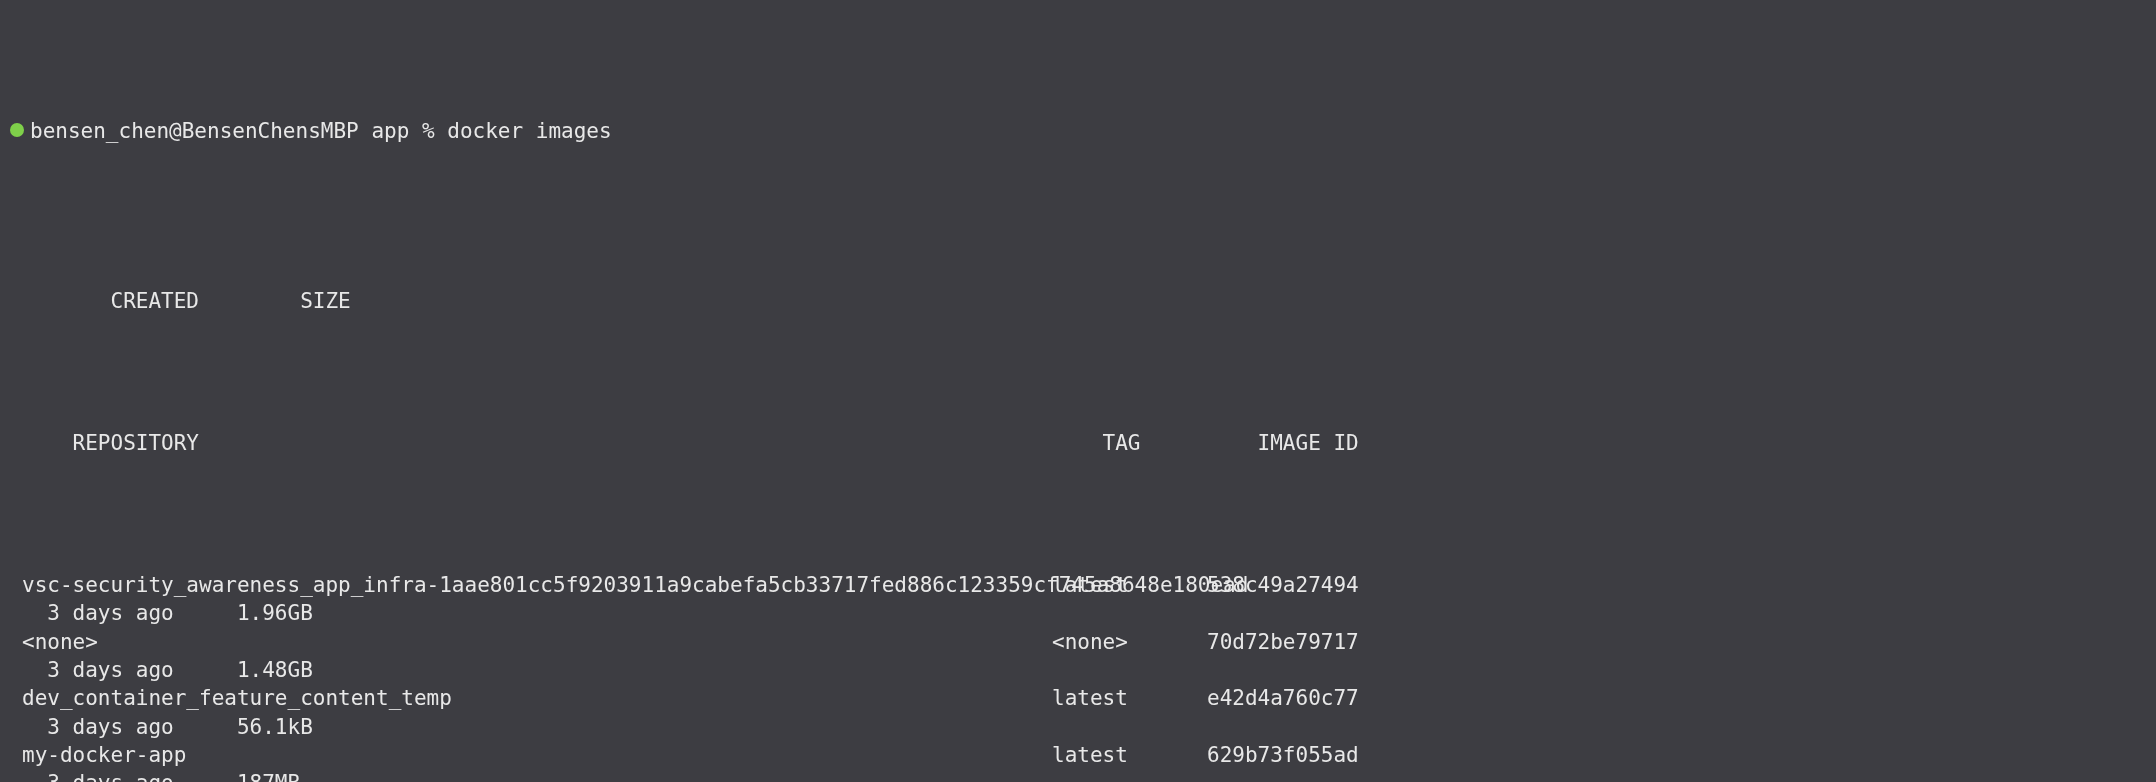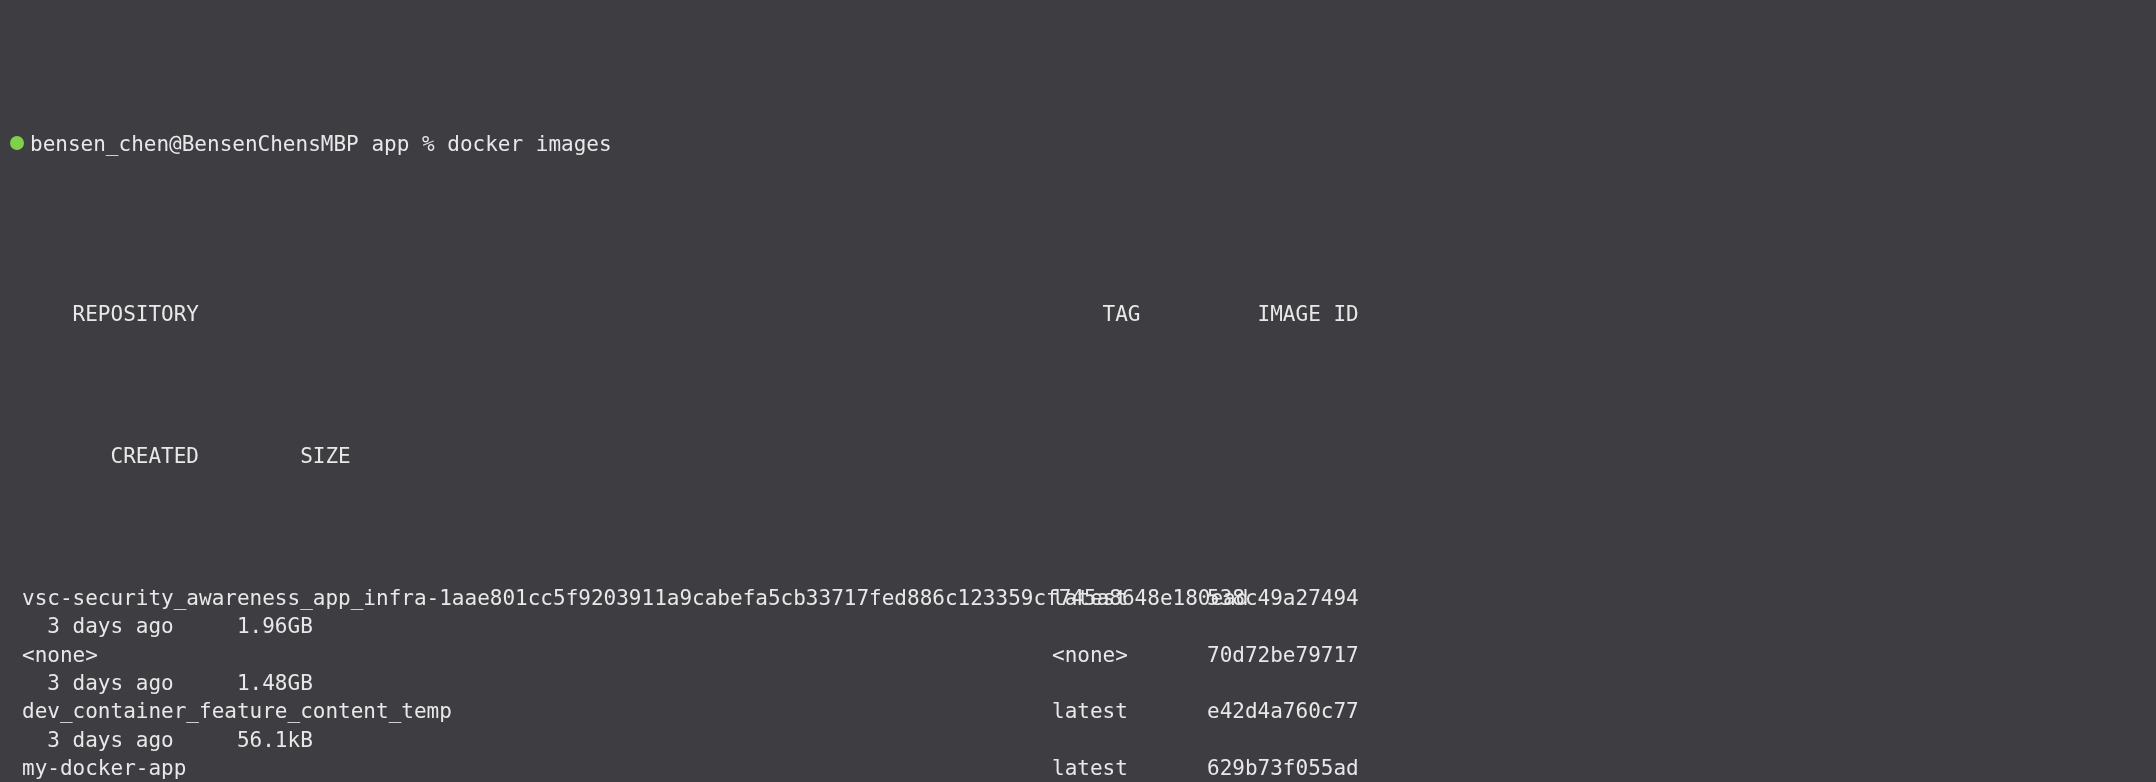--- a/index.html
+++ b/index.html
@@ -24,21 +24,20 @@
       border-radius: 50%;
       background-color: #7fd04a;
       margin-right: 6px;
       vertical-align: middle;
       position: relative;
       top: -2px;
     }
     .prompt-line {
       display: flex;
       align-items: center;
-      margin-top: 13px;
     }
     .prompt-text {
       color: #e8e8e8;
     }
     .terminal-content {
       padding-left: 12px;
     }
     .line {
       display: block;
     }
@@ -72,23 +71,23 @@
   <span class="prompt-text"> </span>
   <span class="prompt-text">app</span>
   <span class="prompt-text"> </span>
   <span class="prompt-text">%</span>
   <span class="prompt-text"> </span>
   <span class="prompt-text">docker images</span>
 </div>
 
 <div class="terminal-content">
   <span class="line">
-    <span class="col-repo">REPOSITORY</span><span class="col-tag">TAG</span><span class="col-imageid">IMAGE ID</span>
+    <span class="col-created-indent">   CREATED        SIZE</span>
   </span>
   <span class="line">
-    <span class="col-created-indent">   CREATED        SIZE</span>
+    <span class="col-repo">REPOSITORY</span><span class="col-tag">TAG</span><span class="col-imageid">IMAGE ID</span>
   </span>
 
   <div id="rows-container"><span class="line"><span class="col-repo">vsc-security_awareness_app_infra-1aae801cc5f9203911a9cabefa5cb33717fed886c123359cf745a8648e180ead</span><span class="col-tag">latest</span><span class="col-imageid">538c49a27494</span></span><span class="line"><span class="col-created-indent">  3 days ago     1.96GB</span></span><span class="line"><span class="col-repo">&lt;none&gt;</span><span class="col-tag">&lt;none&gt;</span><span class="col-imageid">70d72be79717</span></span><span class="line"><span class="col-created-indent">  3 days ago     1.48GB</span></span><span class="line"><span class="col-repo">dev_container_feature_content_temp</span><span class="col-tag">latest</span><span class="col-imageid">e42d4a760c77</span></span><span class="line"><span class="col-created-indent">  3 days ago     56.1kB</span></span><span class="line"><span class="col-repo">my-docker-app</span><span class="col-tag">latest</span><span class="col-imageid">629b73f055ad</span></span><span class="line"><span class="col-created-indent">  3 days ago     187MB</span></span></div>
 </div>
 
 
 
 
 </body></html>

